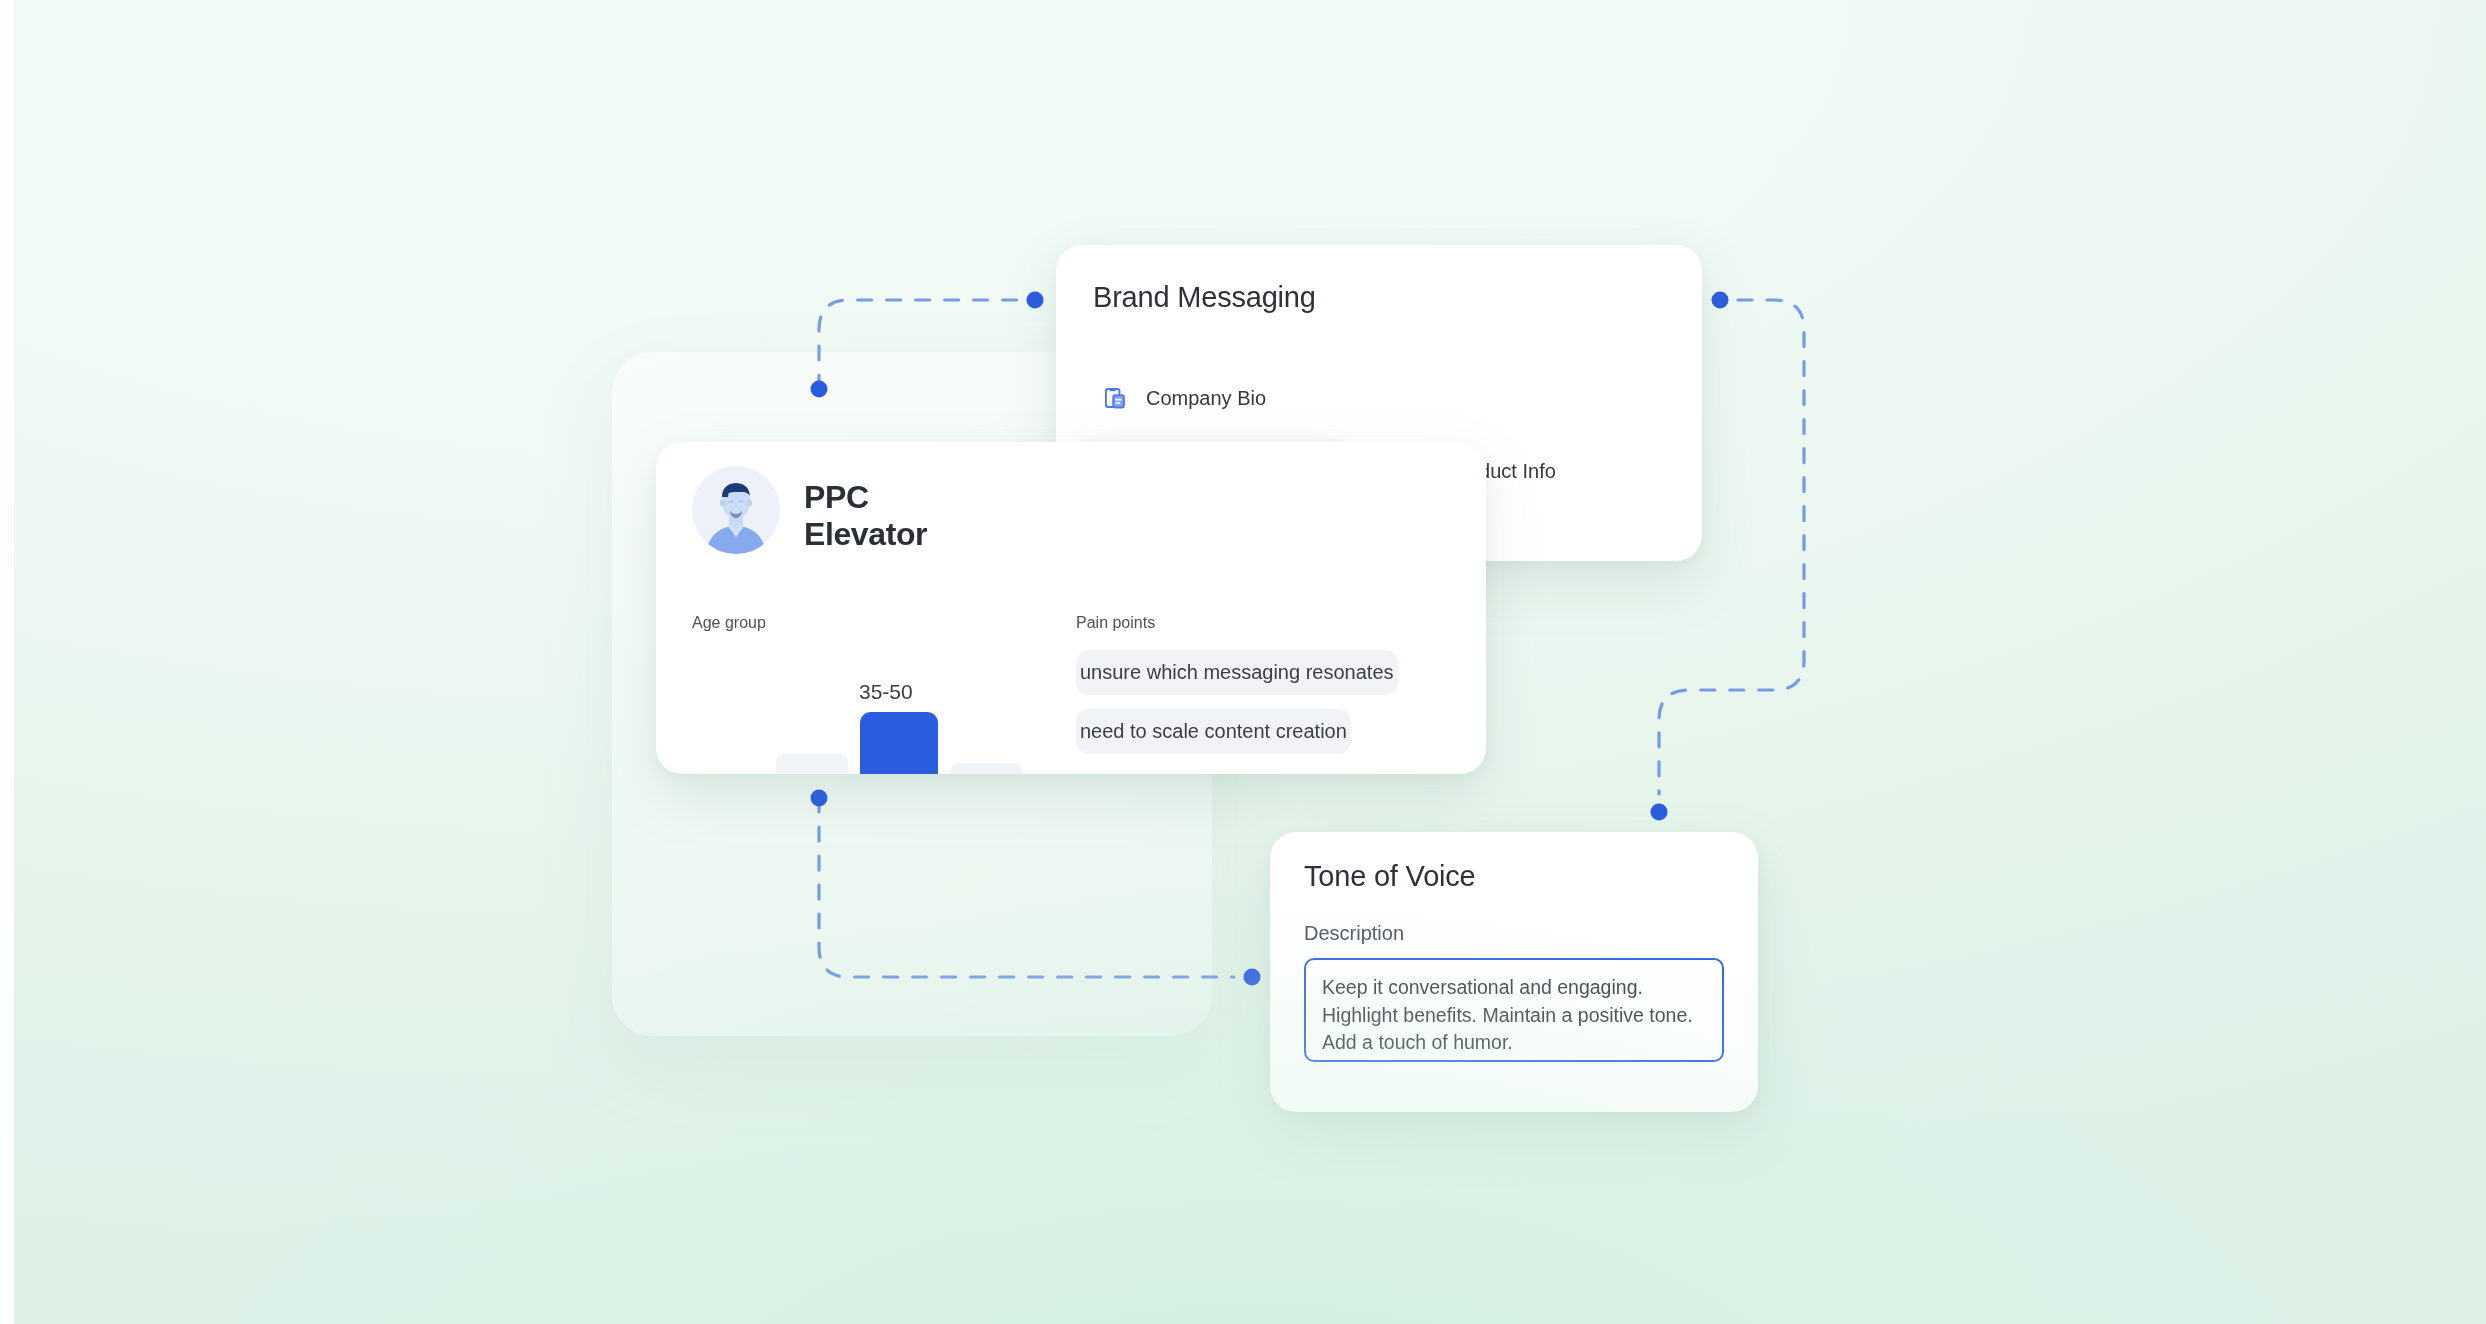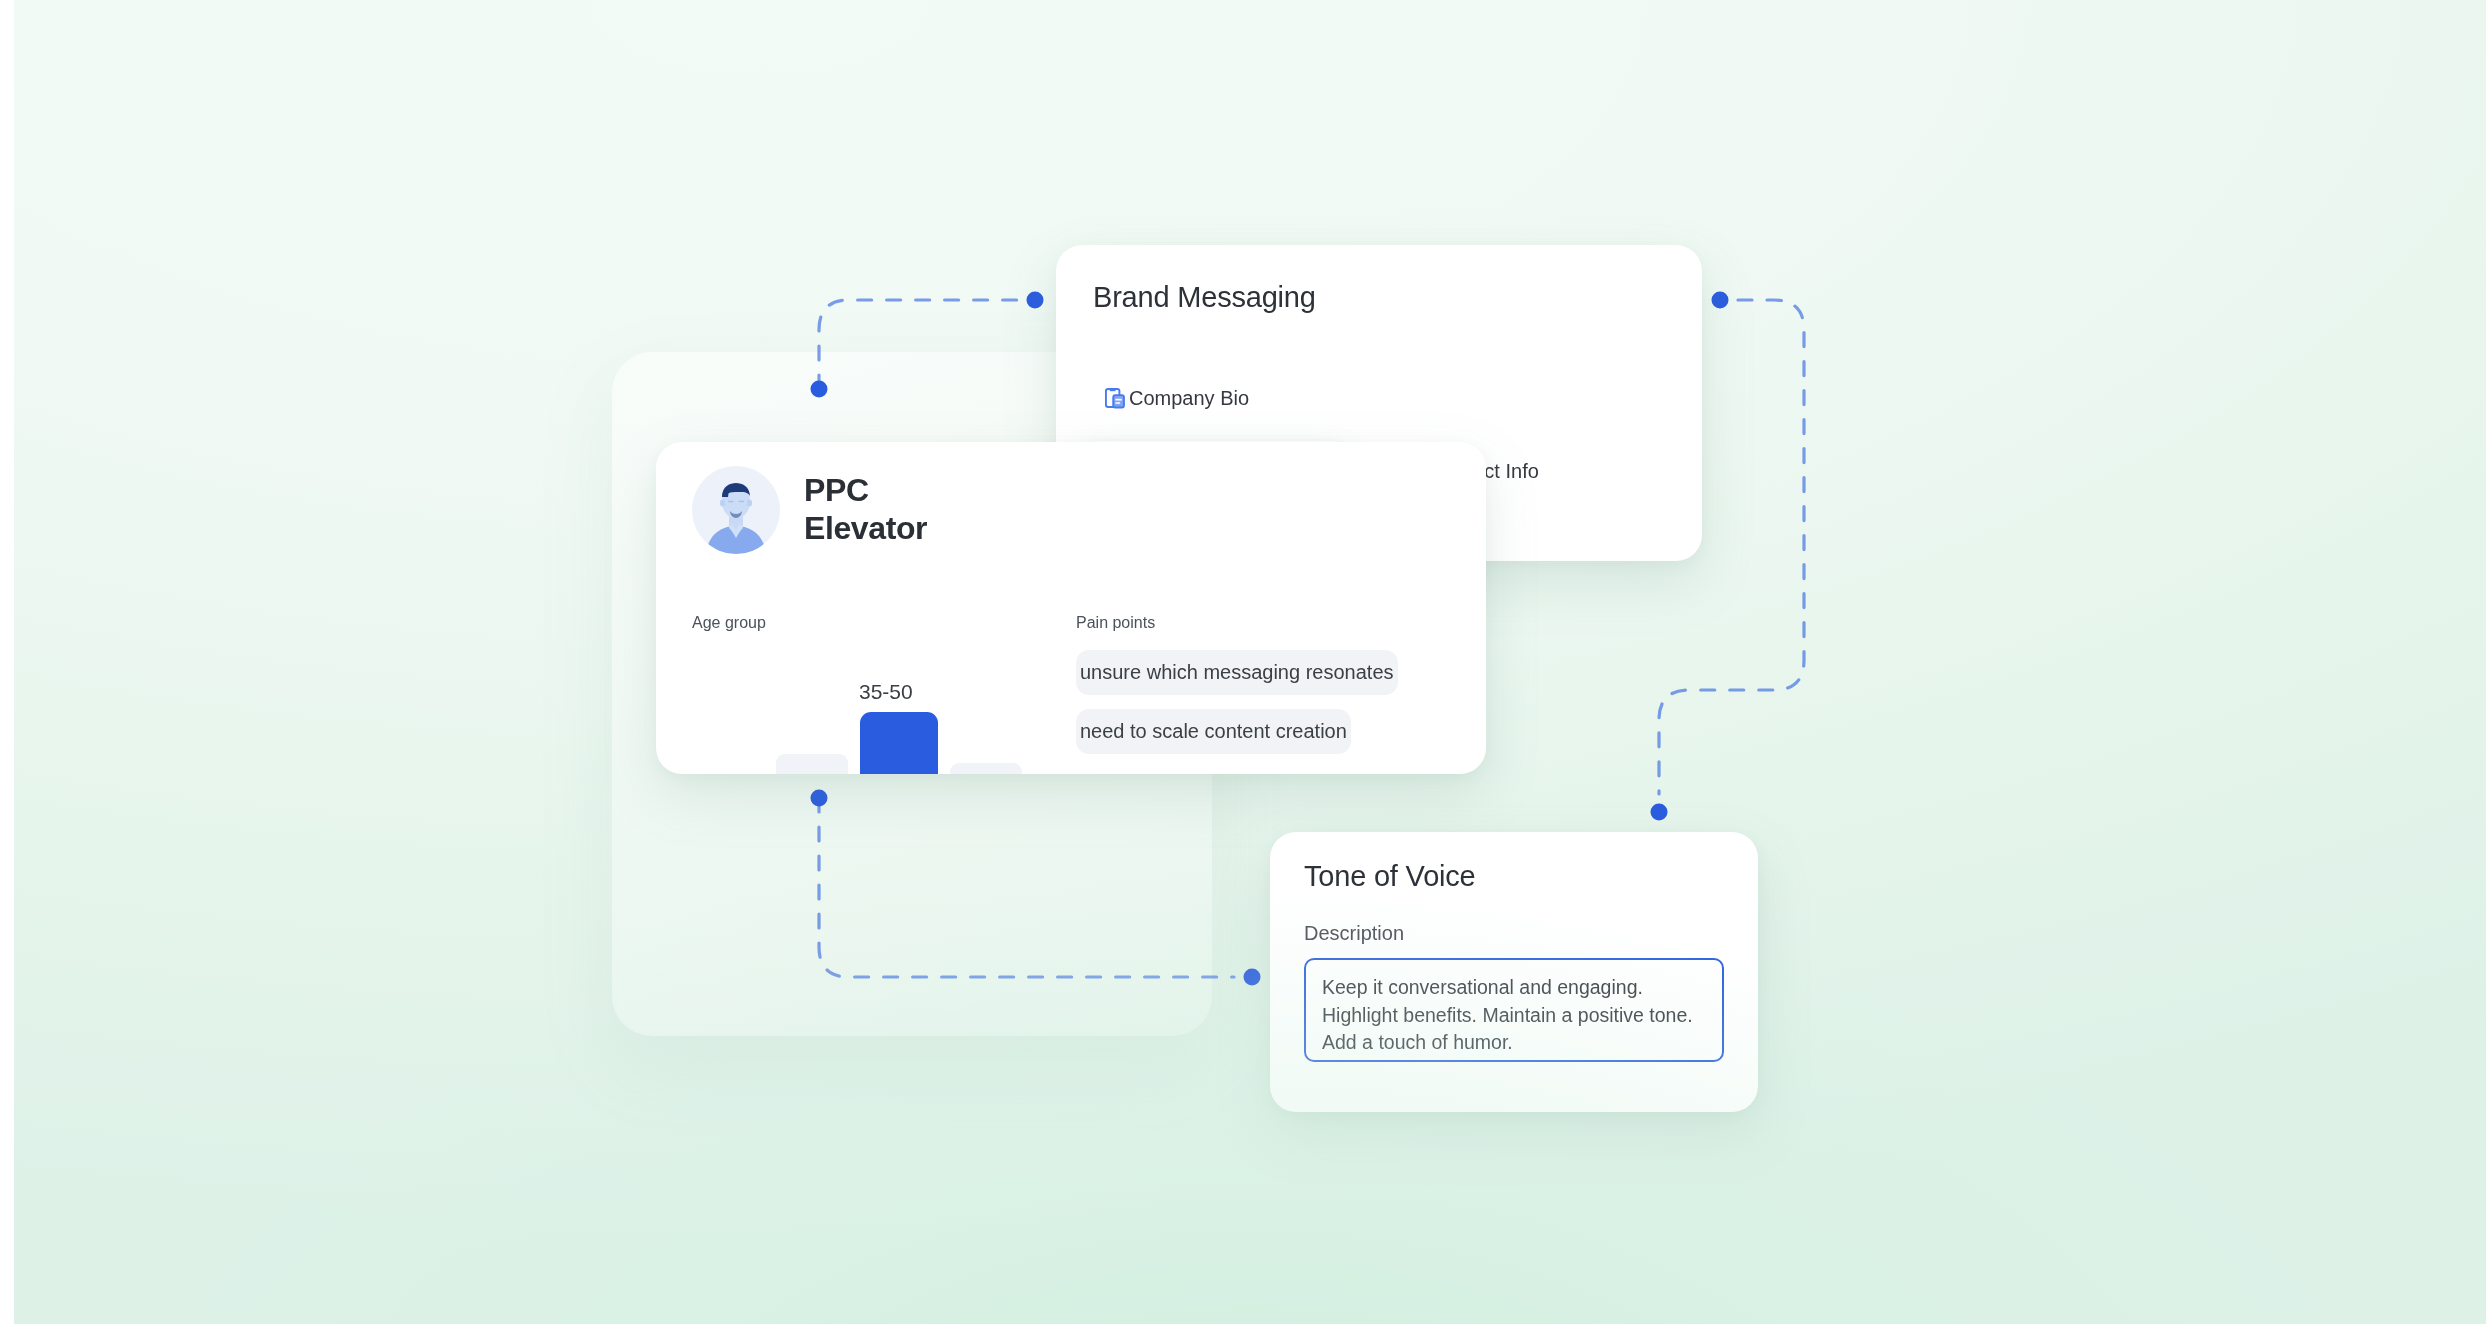--- a/index.html
+++ b/index.html
@@ -93,20 +93,21 @@
     top: 123px;
     right: 24px;
   }
   .bm-row {
     display: flex;
     gap: 0px;
   }
   .bm-item {
     display: flex;
     align-items: center;
+    gap: 17px;
     padding: 17px 22px;
     border-radius: 16px;
     width: 222px;
     box-sizing: border-box;
   }
   .bm-item.is-active {
     background: #ffffff;
     box-shadow: 0 12px 30px rgba(110,140,170,0.19), 0 2px 8px rgba(110,140,170,0.08);
     width: 268px;
   }
@@ -130,21 +131,21 @@
     top: 442px;
     width: 830px;
     height: 332px;
     overflow: hidden;
   }
   .persona-head {
     position: absolute;
     left: 36px;
     top: 24px;
     display: flex;
-    align-items: center;
+    align-items: flex-end;
     gap: 24px;
   }
   .avatar {
     width: 88px;
     height: 88px;
     border-radius: 50%;
     background: #eef3fb;
     overflow: hidden;
     flex: 0 0 88px;
     position: relative;

